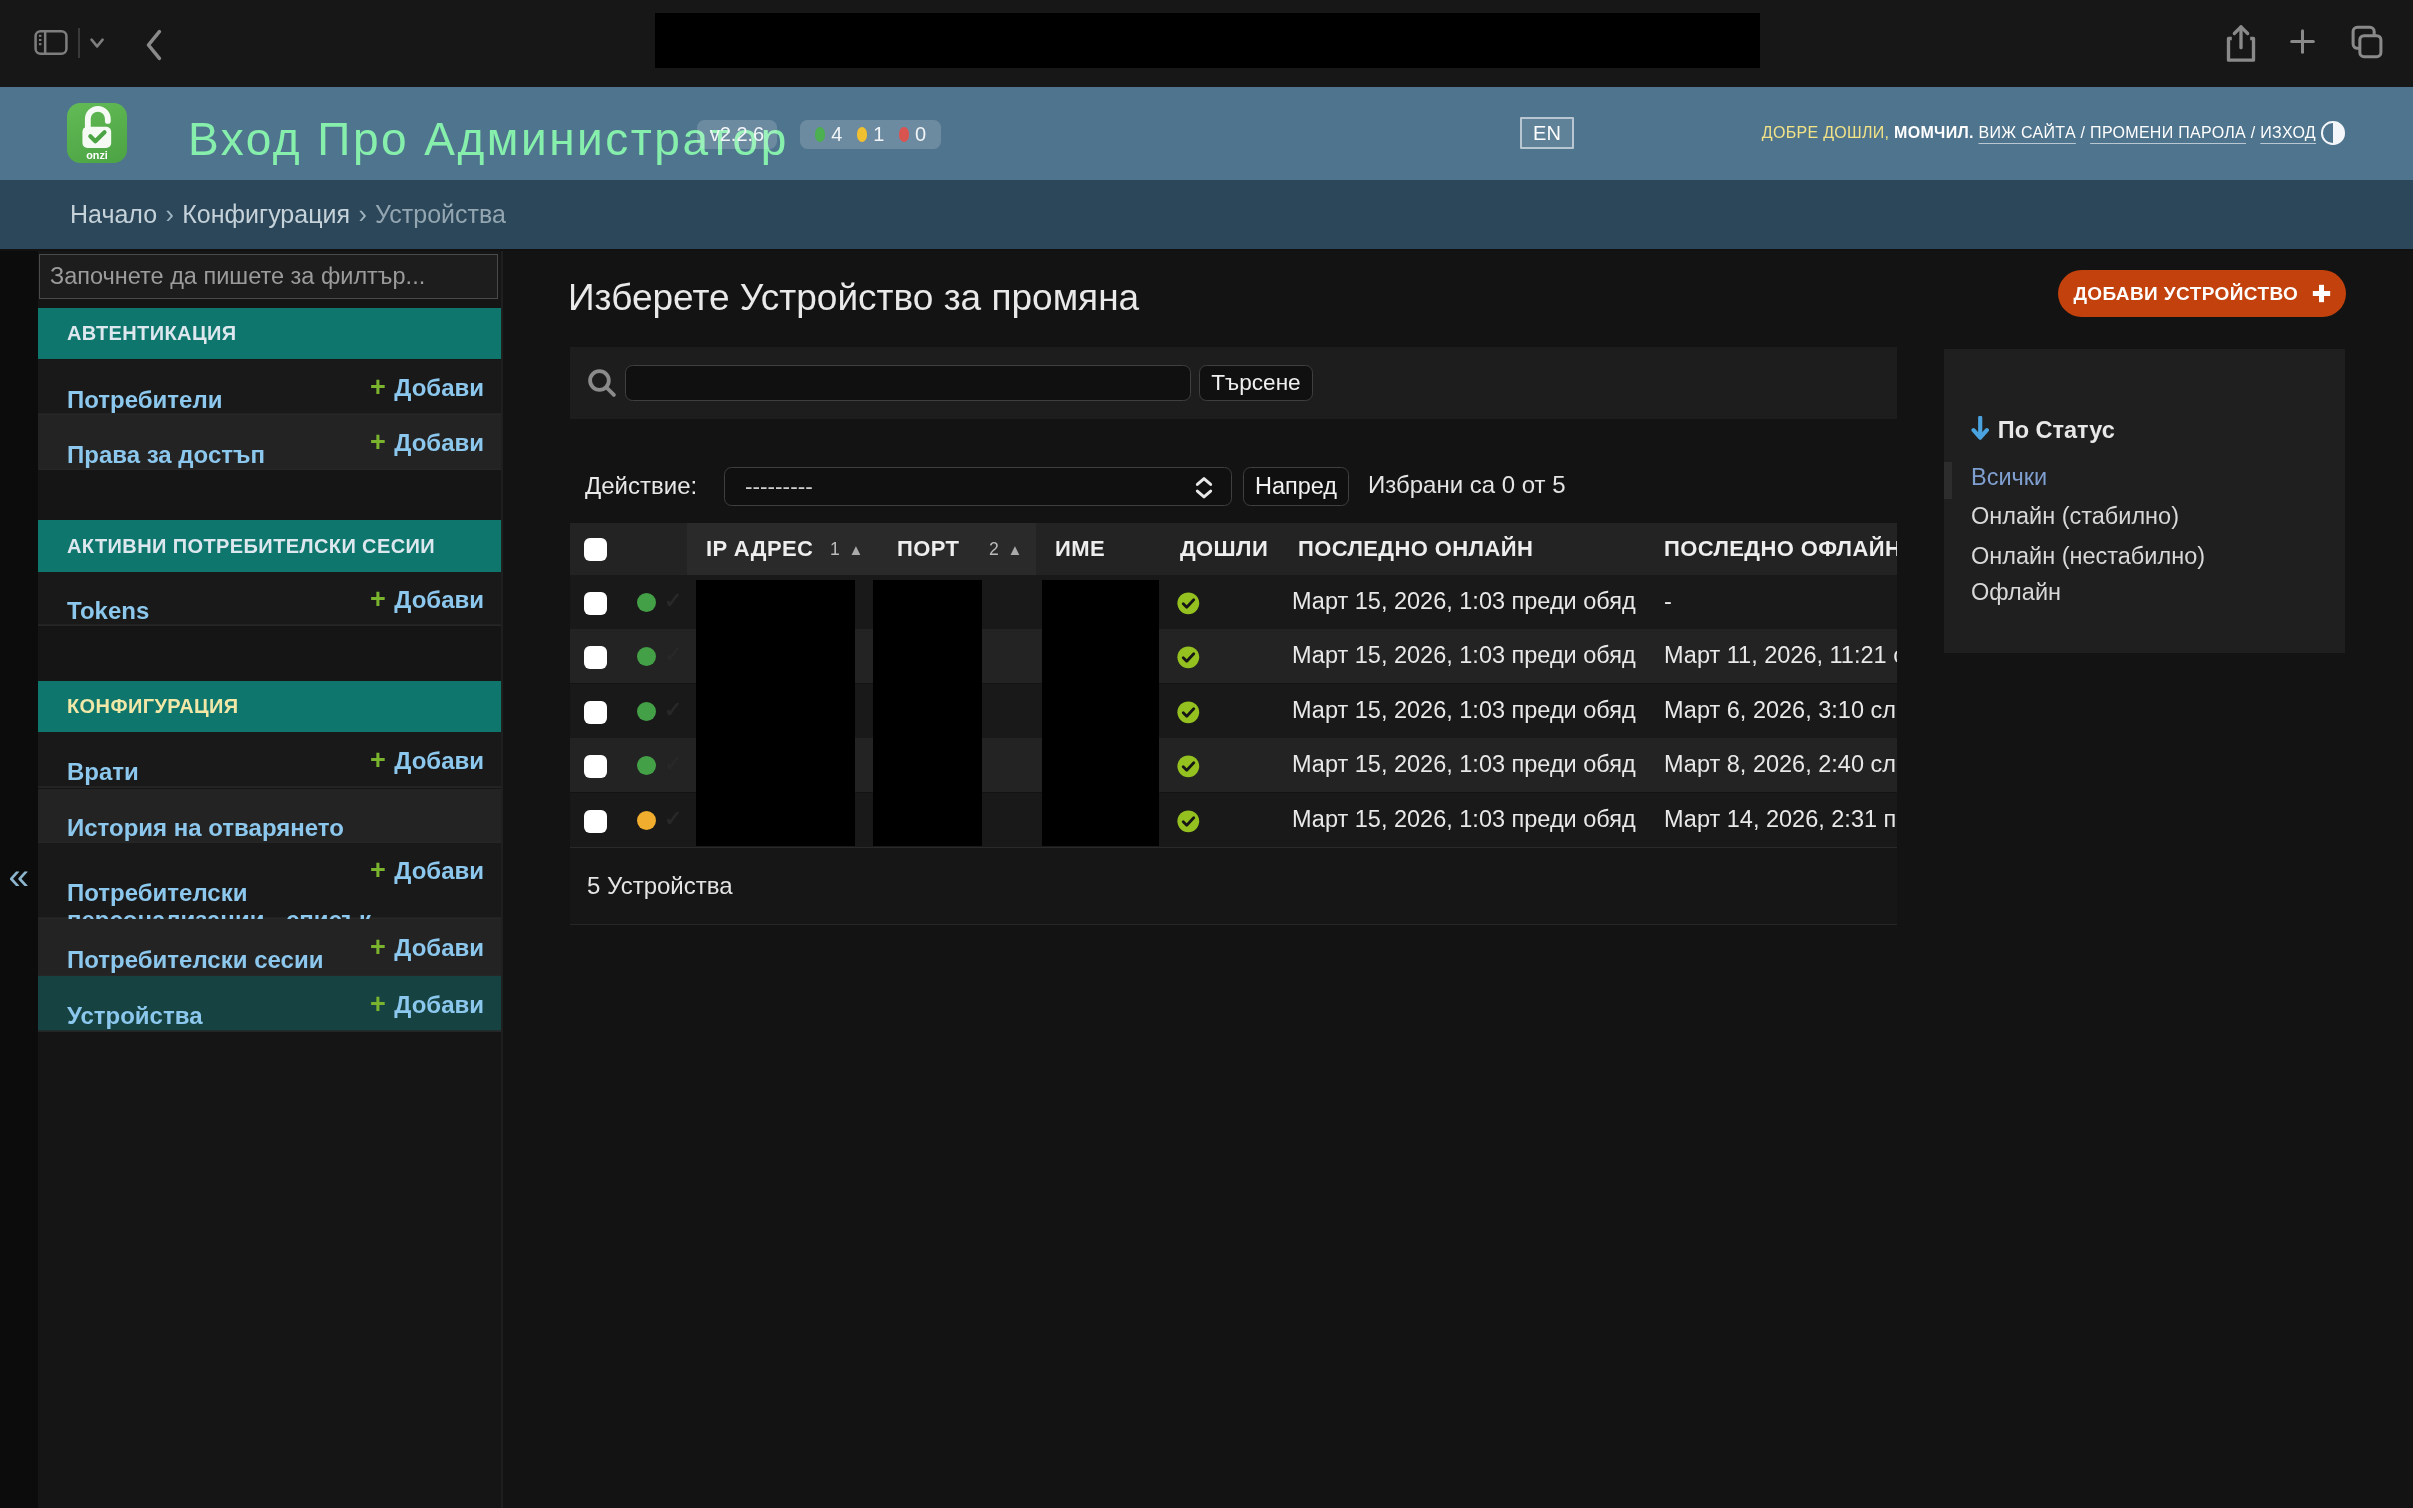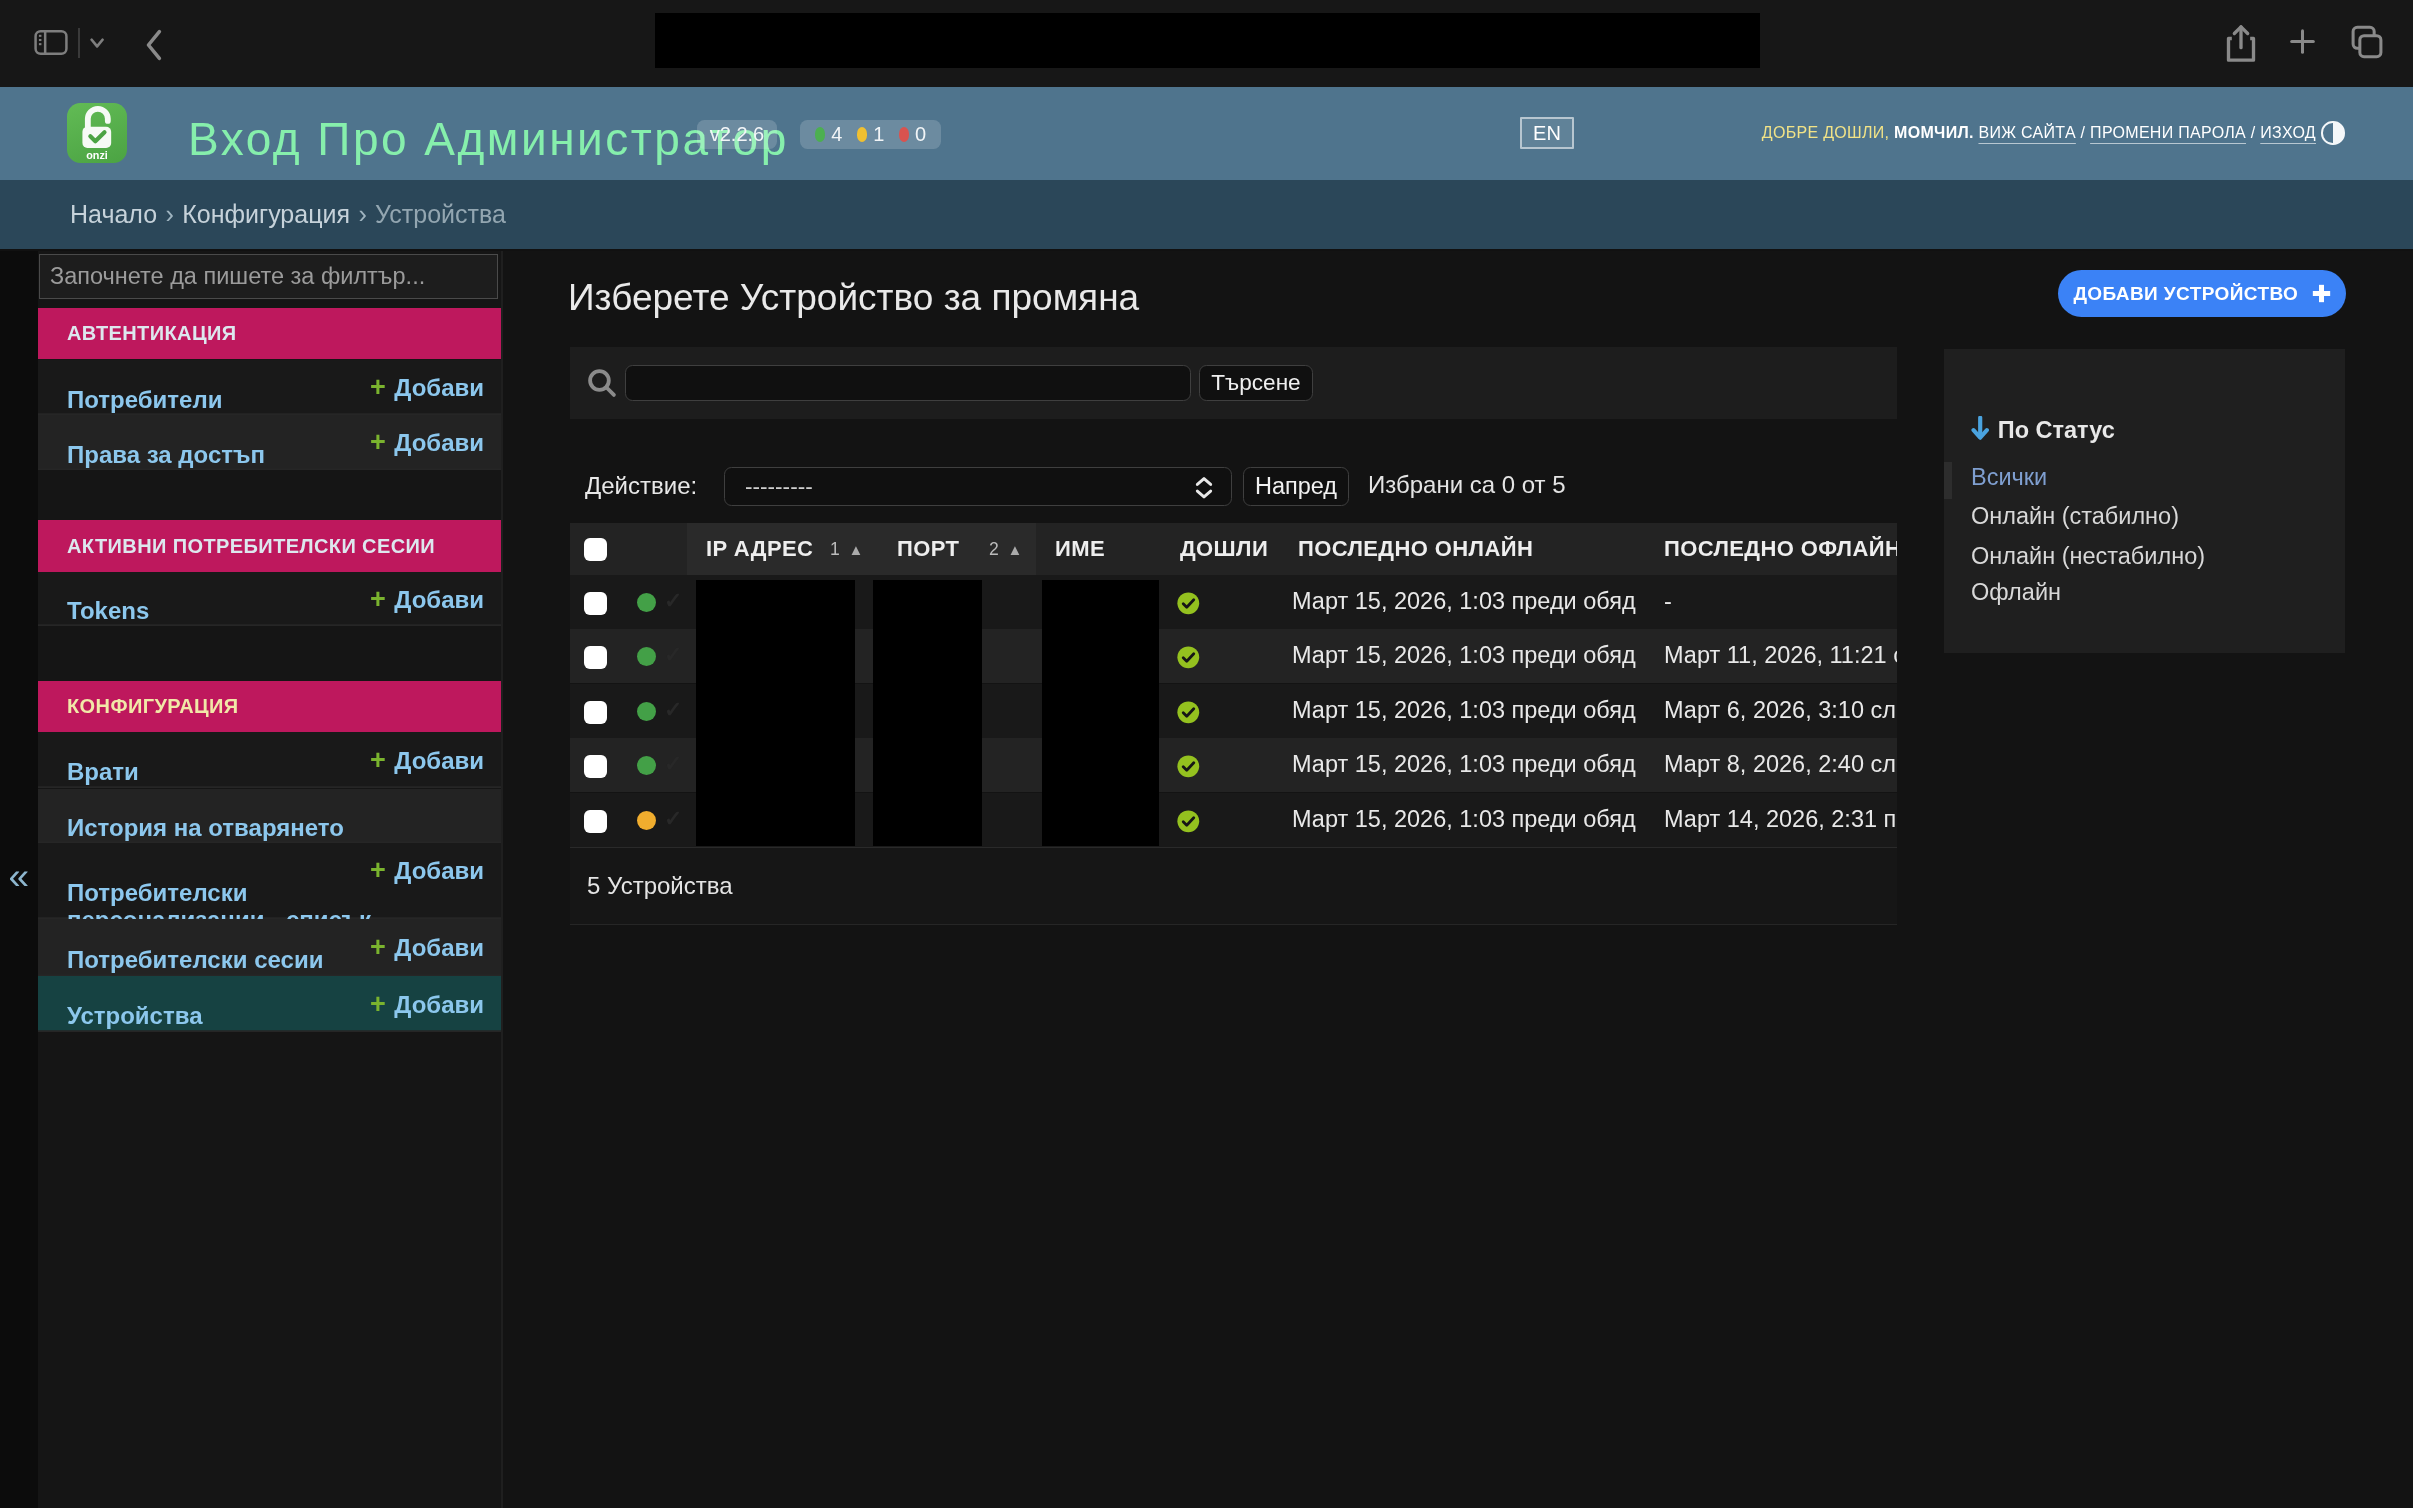--- a/index.html
+++ b/index.html
@@ -39,35 +39,35 @@
 
   
   #leftstrip { position:absolute; left:0; top:251px; width:38px; height:1257px; background:#0c0c0c; }
   #collapse { position:absolute; left:8.4px; top:856px; width:30px; color:#8db6ce; font-size:37px; }
   #vdivider { position:absolute; left:500px; top:251px; width:2.5px; height:1257px; background:#1f1f1f; }
 
   
   .sb { left:38px; width:463px; }
   #sbfilter { position:absolute; left:39px; top:254px; width:459px; height:45px; background:#1d1d1d;
     border:1.7px solid #4a4a4a; color:#9b9b9b; font-size:23.5px; display:flex; align-items:center; padding-left:10px; }
-  .caption { position:absolute; background:#be185d; color:#dde7ee; font-weight:700; font-size:20px;
+  .caption { position:absolute; background:#0f766e; color:#dde7ee; font-weight:700; font-size:20px;
     letter-spacing:0.4px; display:flex; align-items:center; padding-left:29px; }
   .srow { position:absolute; display:flex; align-items:center; justify-content:space-between;
     padding:0 17px 0 29px; font-size:24px; font-weight:700; box-shadow:inset 0 -1.7px #262626; }
   .srow .lnk { color:#8cc7ed;margin-top:24px; }
   .srow .add { color:#8cc7ed; font-size:24px; font-weight:700; white-space:nowrap; }
   .srow .plus { color:#7ab32e; font-weight:700; margin-right:8.4px; font-size:27px; }
   .rowdark { background:#191919; }
   .rowlight { background:#232323; }
   .rowsel { background:#164242; }
 
   
   #pagetitle { position:absolute; left:568px; top:277px; font-size:37px; color:#e9e9e9; font-weight:400; }
   #addbtn { position:absolute; left:2058px; top:270px; width:288px; height:47px; white-space:nowrap; border-radius:23.5px;
-    background:#3b82f6; color:#fff; font-size:19px; font-weight:700; letter-spacing:0.4px;
+    background:#c2410c; color:#fff; font-size:19px; font-weight:700; letter-spacing:0.4px;
     display:flex; align-items:center; justify-content:center; gap:13.4px; }
   #toolbar { position:absolute; left:570px; top:347px; width:1327px; height:72px; background:#1d1d1d; }
   #searchinput { position:absolute; left:625px; top:365px; width:566px; height:36px; background:#101010;
     border:1.7px solid #3f3f3f; border-radius:7.5px; }
   #searchbtn { position:absolute; left:1199px; top:365px; width:114px; height:36px; background:#101010;
     border:1.7px solid #3f3f3f; border-radius:7.5px; color:#f0f0f0; font-size:22.6px;
     display:flex; align-items:center; justify-content:center; }
   #actionlbl { position:absolute; left:585px; top:472px; font-size:24px; color:#e8e8e8; }
   #select { position:absolute; left:724px; top:467px; width:508px; height:39px; background:#101010;
     border:1.7px solid #3f3f3f; border-radius:7.5px; color:#d0d0d0; font-size:22.6px;

